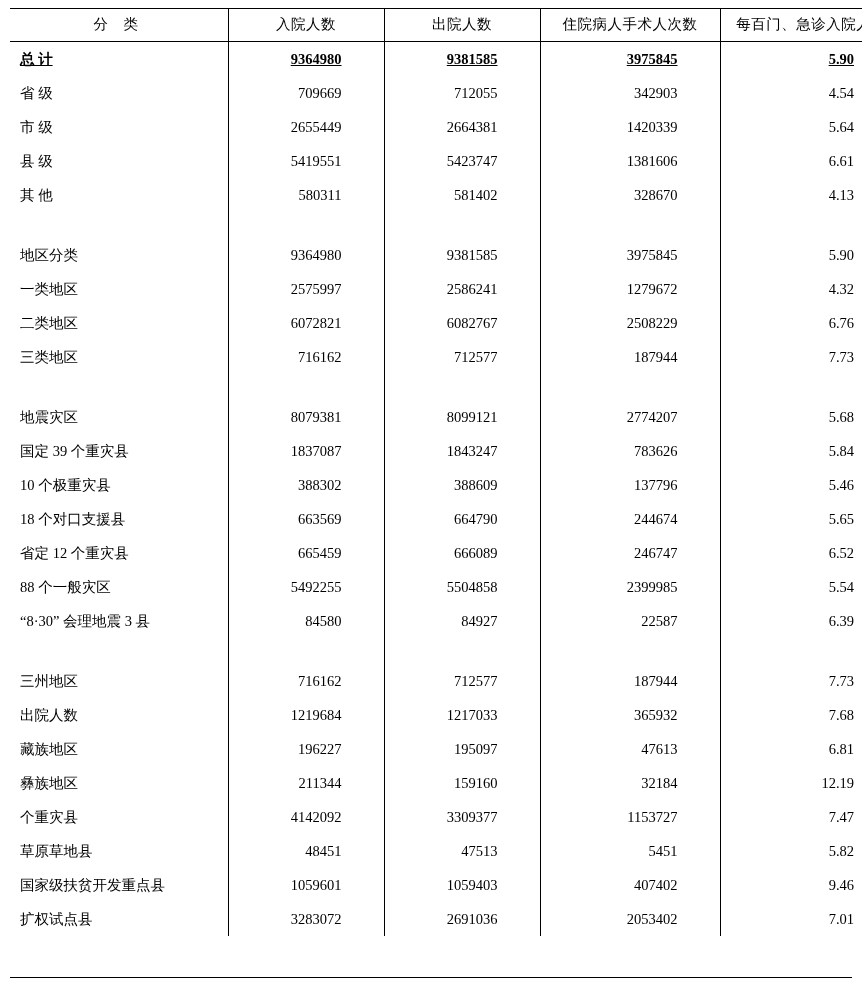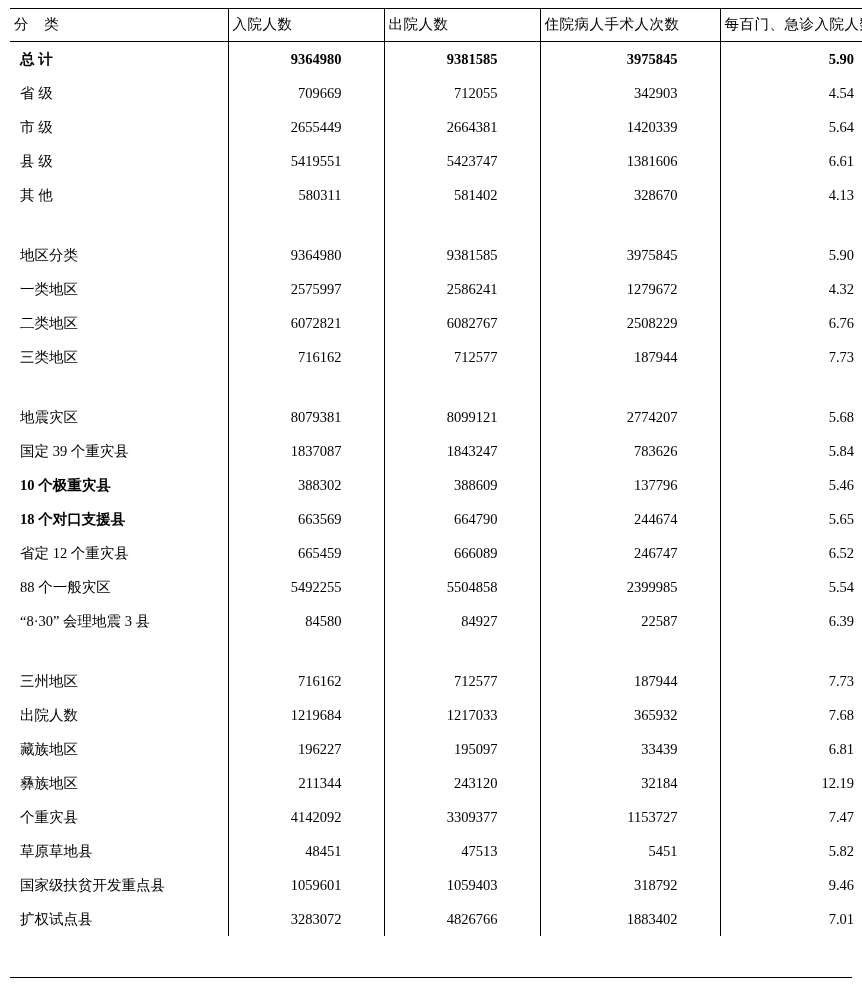--- a/index.html
+++ b/index.html
@@ -32,50 +32,50 @@
   table.stat col.c-num2  { width: 156px; }
   table.stat col.c-num3  { width: 180px; }
   table.stat col.c-num4  { width: 182px; }
 
   thead th {
     font-weight: normal;
     border-top: 1.6px solid #000;
     border-bottom: 1.1px solid #000;
     border-left: 1px solid #000;
     padding: 6px 4px 7px 4px;
-    text-align: left;
+    text-align: center;
     letter-spacing: 0.5px;
   }
   thead th.first { border-left: none; }
 
   tbody td {
     padding: 0;
     height: 34px;
     vertical-align: middle;
     border-left: 1px solid #000;
   }
   tbody td.cat { border-left: none; }
-  tbody tr.total td { font-weight: bold; }
+  tbody tr.total td { font-weight: bold; text-decoration: underline; }
 
   
   tbody td.num {
     text-align: right;
     padding-right: 42px;
     border-left: 1px solid #000;
   }
   tbody td.num.last { padding-right: 48px; }
 
   tbody td.cat {
     text-align: left;
     padding-left: 10px;
     white-space: nowrap;
   }
   .ind0 { padding-left: 10px; }
   .ind1 { padding-left: 32px; }
-  .ind2 { padding-left: 48px; font-weight: bold; }
+  .ind2 { padding-left: 48px; }
   .gap td { height: 26px; border-left: 1px solid #000; }
   .gap td.cat { border-left: none; }
 
   .rule-bottom {
     position: absolute;
     left: 10px;
     right: 10px;
     bottom: 8px;
     border-bottom: 1.6px solid #000;
   }
@@ -247,27 +247,27 @@
           <td class="cat ind0">出院人数</td>
           <td class="num">1219684</td>
           <td class="num">1217033</td>
           <td class="num">365932</td>
           <td class="num last">7.68</td>
         </tr>
         <tr>
           <td class="cat ind0">藏族地区</td>
           <td class="num">196227</td>
           <td class="num">195097</td>
-          <td class="num">33439</td>
+          <td class="num">47613</td>
           <td class="num last">6.81</td>
         </tr>
         <tr>
           <td class="cat ind0">彝族地区</td>
           <td class="num">211344</td>
-          <td class="num">243120</td>
+          <td class="num">159160</td>
           <td class="num">32184</td>
           <td class="num last">12.19</td>
         </tr>
         <tr>
           <td class="cat ind0">个重灾县</td>
           <td class="num">4142092</td>
           <td class="num">3309377</td>
           <td class="num">1153727</td>
           <td class="num last">7.47</td>
         </tr>
@@ -275,26 +275,26 @@
           <td class="cat ind0">草原草地县</td>
           <td class="num">48451</td>
           <td class="num">47513</td>
           <td class="num">5451</td>
           <td class="num last">5.82</td>
         </tr>
         <tr>
           <td class="cat ind0">国家级扶贫开发重点县</td>
           <td class="num">1059601</td>
           <td class="num">1059403</td>
-          <td class="num">318792</td>
+          <td class="num">407402</td>
           <td class="num last">9.46</td>
         </tr>
         <tr>
           <td class="cat ind0">扩权试点县</td>
           <td class="num">3283072</td>
-          <td class="num">4826766</td>
-          <td class="num">1883402</td>
+          <td class="num">2691036</td>
+          <td class="num">2053402</td>
           <td class="num last">7.01</td>
         </tr>
       </tbody>
   </table>
   <div class="rule-bottom"></div>
 </div>
 
 </body></html>

